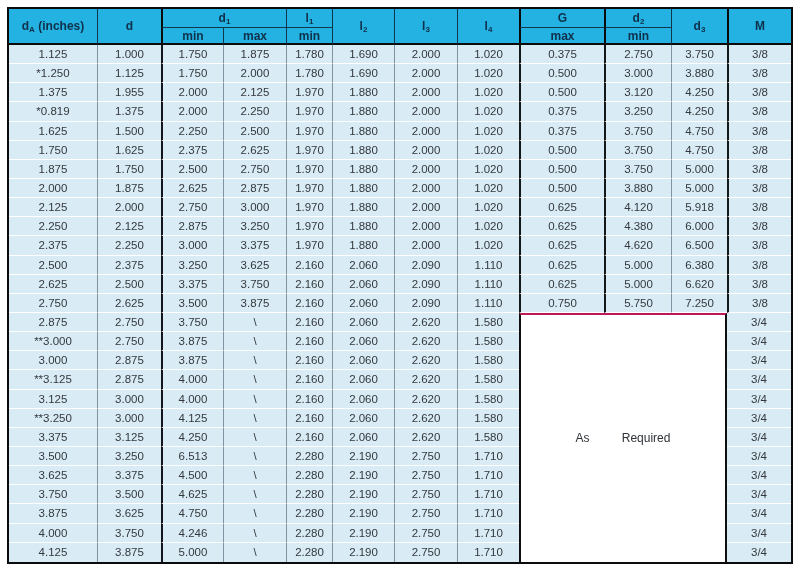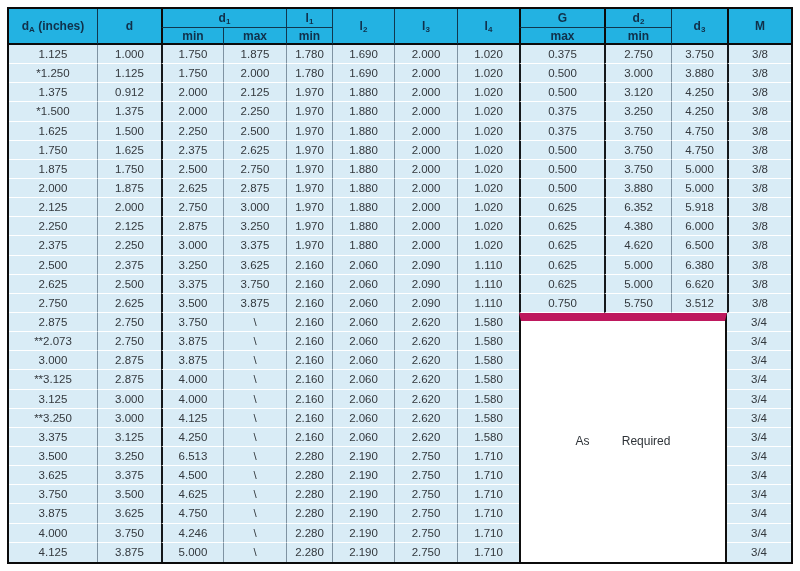--- a/index.html
+++ b/index.html
@@ -35,21 +35,21 @@
     background:var(--row-bg, #d9ecf6);
     border-bottom:1px solid #ffffff;
     font-size:11.5px; color:#33383d;
   }
   tbody tr:last-child td { border-bottom:none; }
   .c-d, .c-d1max, .c-l1, .c-l2, .c-l3, .c-l4, .c-d3 { border-left:1px solid #7f93a2; }
   .c-d1min, .c-g, .c-d2, .c-m { border-left:2px solid #15181b; }
   .no-bl { border-left:none !important; }
   td.as-required {
     background:#ffffff;
-    border-left:2px solid #0f0f0f; border-right:2px solid #0f0f0f; border-top:8px solid #be185d;
+    border-left:2px solid #0f0f0f; border-right:2px solid #0f0f0f; border-top:2px solid #be185d;
     border-bottom:none;
     font-size:12px; color:#2e3338; word-spacing:2.4em;
   }
 </style>
 </head>
 <body>
 
 <div id="page">
   <table id="dimtable">
     <colgroup>
@@ -112,34 +112,34 @@
           <td class="c-l2">1.690</td>
           <td class="c-l3">2.000</td>
           <td class="c-l4">1.020</td>
           <td class="c-g">0.500</td>
           <td class="c-d2">3.000</td>
           <td class="c-d3">3.880</td>
           <td class="c-m">3/8</td>
         </tr>
         <tr>
           <td class="c-da">1.375</td>
-          <td class="c-d">0.912</td>
+          <td class="c-d">1.955</td>
           <td class="c-d1min">2.000</td>
           <td class="c-d1max">2.125</td>
           <td class="c-l1">1.970</td>
           <td class="c-l2">1.880</td>
           <td class="c-l3">2.000</td>
           <td class="c-l4">1.020</td>
           <td class="c-g">0.500</td>
           <td class="c-d2">3.120</td>
           <td class="c-d3">4.250</td>
           <td class="c-m">3/8</td>
         </tr>
         <tr>
-          <td class="c-da">*1.500</td>
+          <td class="c-da">*0.819</td>
           <td class="c-d">1.375</td>
           <td class="c-d1min">2.000</td>
           <td class="c-d1max">2.250</td>
           <td class="c-l1">1.970</td>
           <td class="c-l2">1.880</td>
           <td class="c-l3">2.000</td>
           <td class="c-l4">1.020</td>
           <td class="c-g">0.375</td>
           <td class="c-d2">3.250</td>
           <td class="c-d3">4.250</td>
@@ -204,21 +204,21 @@
         <tr>
           <td class="c-da">2.125</td>
           <td class="c-d">2.000</td>
           <td class="c-d1min">2.750</td>
           <td class="c-d1max">3.000</td>
           <td class="c-l1">1.970</td>
           <td class="c-l2">1.880</td>
           <td class="c-l3">2.000</td>
           <td class="c-l4">1.020</td>
           <td class="c-g">0.625</td>
-          <td class="c-d2">6.352</td>
+          <td class="c-d2">4.120</td>
           <td class="c-d3">5.918</td>
           <td class="c-m">3/8</td>
         </tr>
         <tr>
           <td class="c-da">2.250</td>
           <td class="c-d">2.125</td>
           <td class="c-d1min">2.875</td>
           <td class="c-d1max">3.250</td>
           <td class="c-l1">1.970</td>
           <td class="c-l2">1.880</td>
@@ -275,37 +275,37 @@
           <td class="c-da">2.750</td>
           <td class="c-d">2.625</td>
           <td class="c-d1min">3.500</td>
           <td class="c-d1max">3.875</td>
           <td class="c-l1">2.160</td>
           <td class="c-l2">2.060</td>
           <td class="c-l3">2.090</td>
           <td class="c-l4">1.110</td>
           <td class="c-g">0.750</td>
           <td class="c-d2">5.750</td>
-          <td class="c-d3">3.512</td>
+          <td class="c-d3">7.250</td>
           <td class="c-m">3/8</td>
         </tr>
         <tr>
           <td class="c-da">2.875</td>
           <td class="c-d">2.750</td>
           <td class="c-d1min">3.750</td>
           <td class="c-d1max">\</td>
           <td class="c-l1">2.160</td>
           <td class="c-l2">2.060</td>
           <td class="c-l3">2.620</td>
           <td class="c-l4">1.580</td>
           <td class="as-required" rowspan="13" colspan="3">As Required</td>
           <td class="c-m no-bl">3/4</td>
         </tr>
         <tr>
-          <td class="c-da">**2.073</td>
+          <td class="c-da">**3.000</td>
           <td class="c-d">2.750</td>
           <td class="c-d1min">3.875</td>
           <td class="c-d1max">\</td>
           <td class="c-l1">2.160</td>
           <td class="c-l2">2.060</td>
           <td class="c-l3">2.620</td>
           <td class="c-l4">1.580</td>
           <td class="c-m no-bl">3/4</td>
         </tr>
         <tr>

